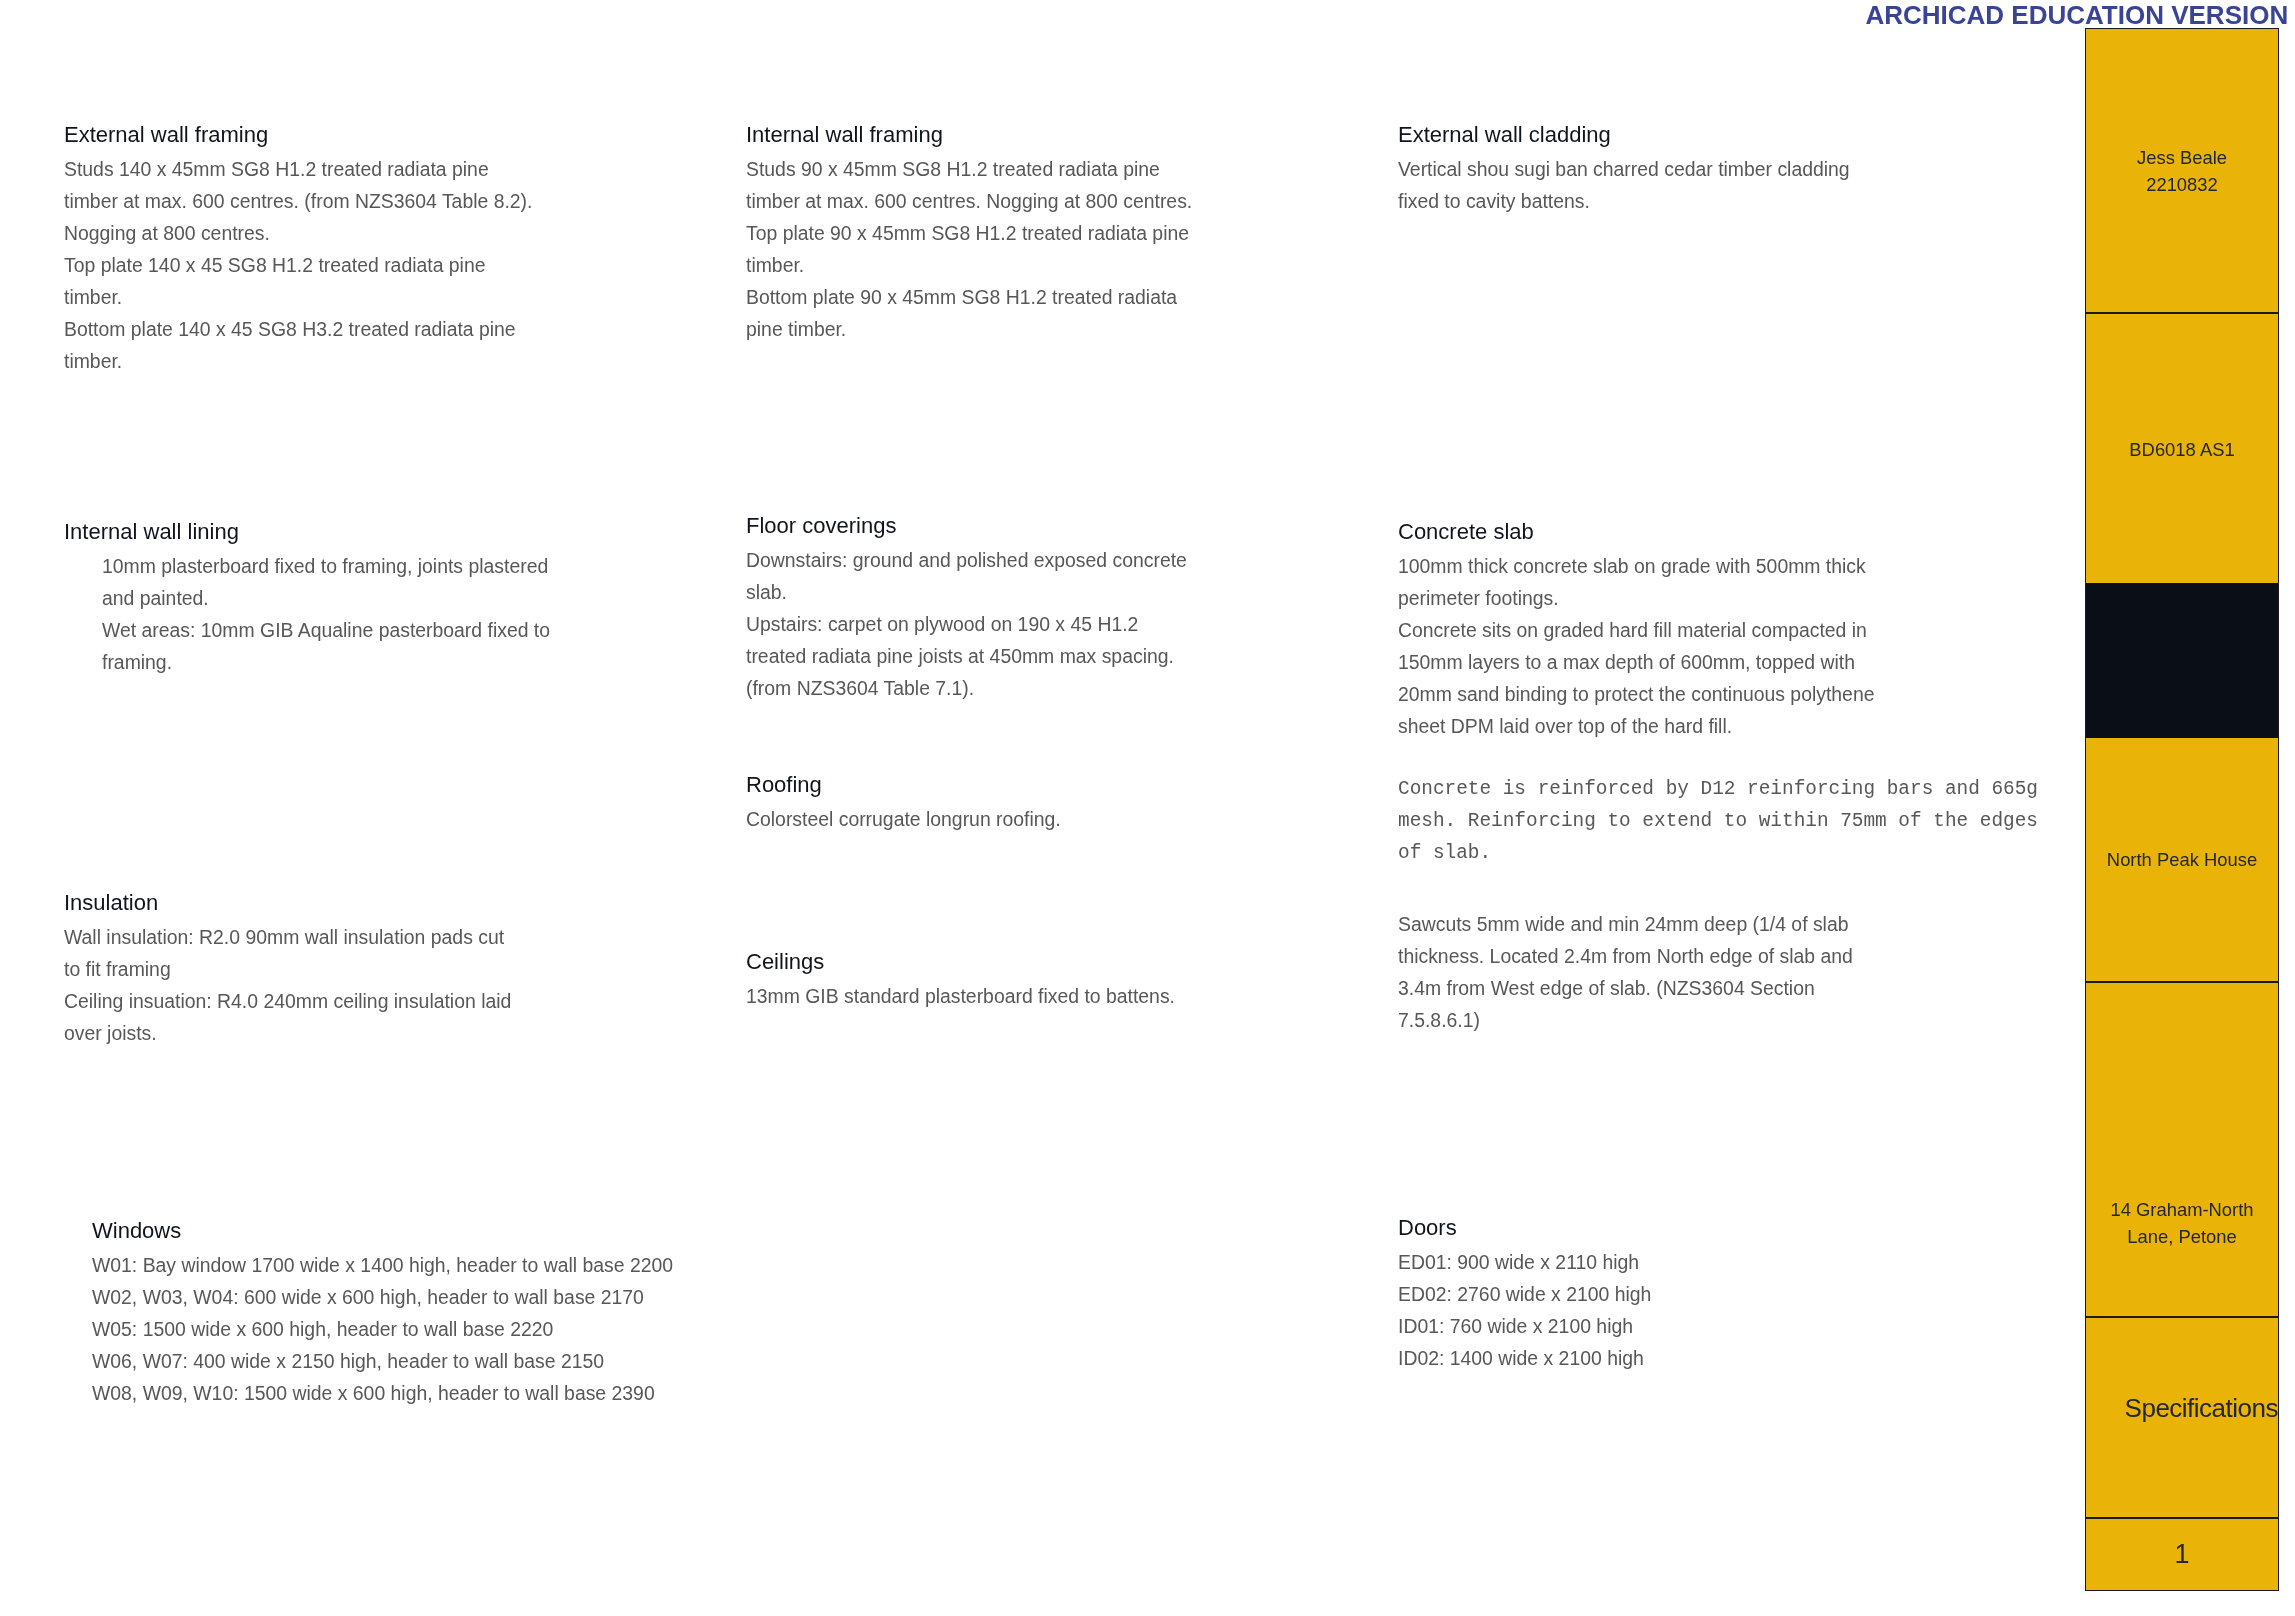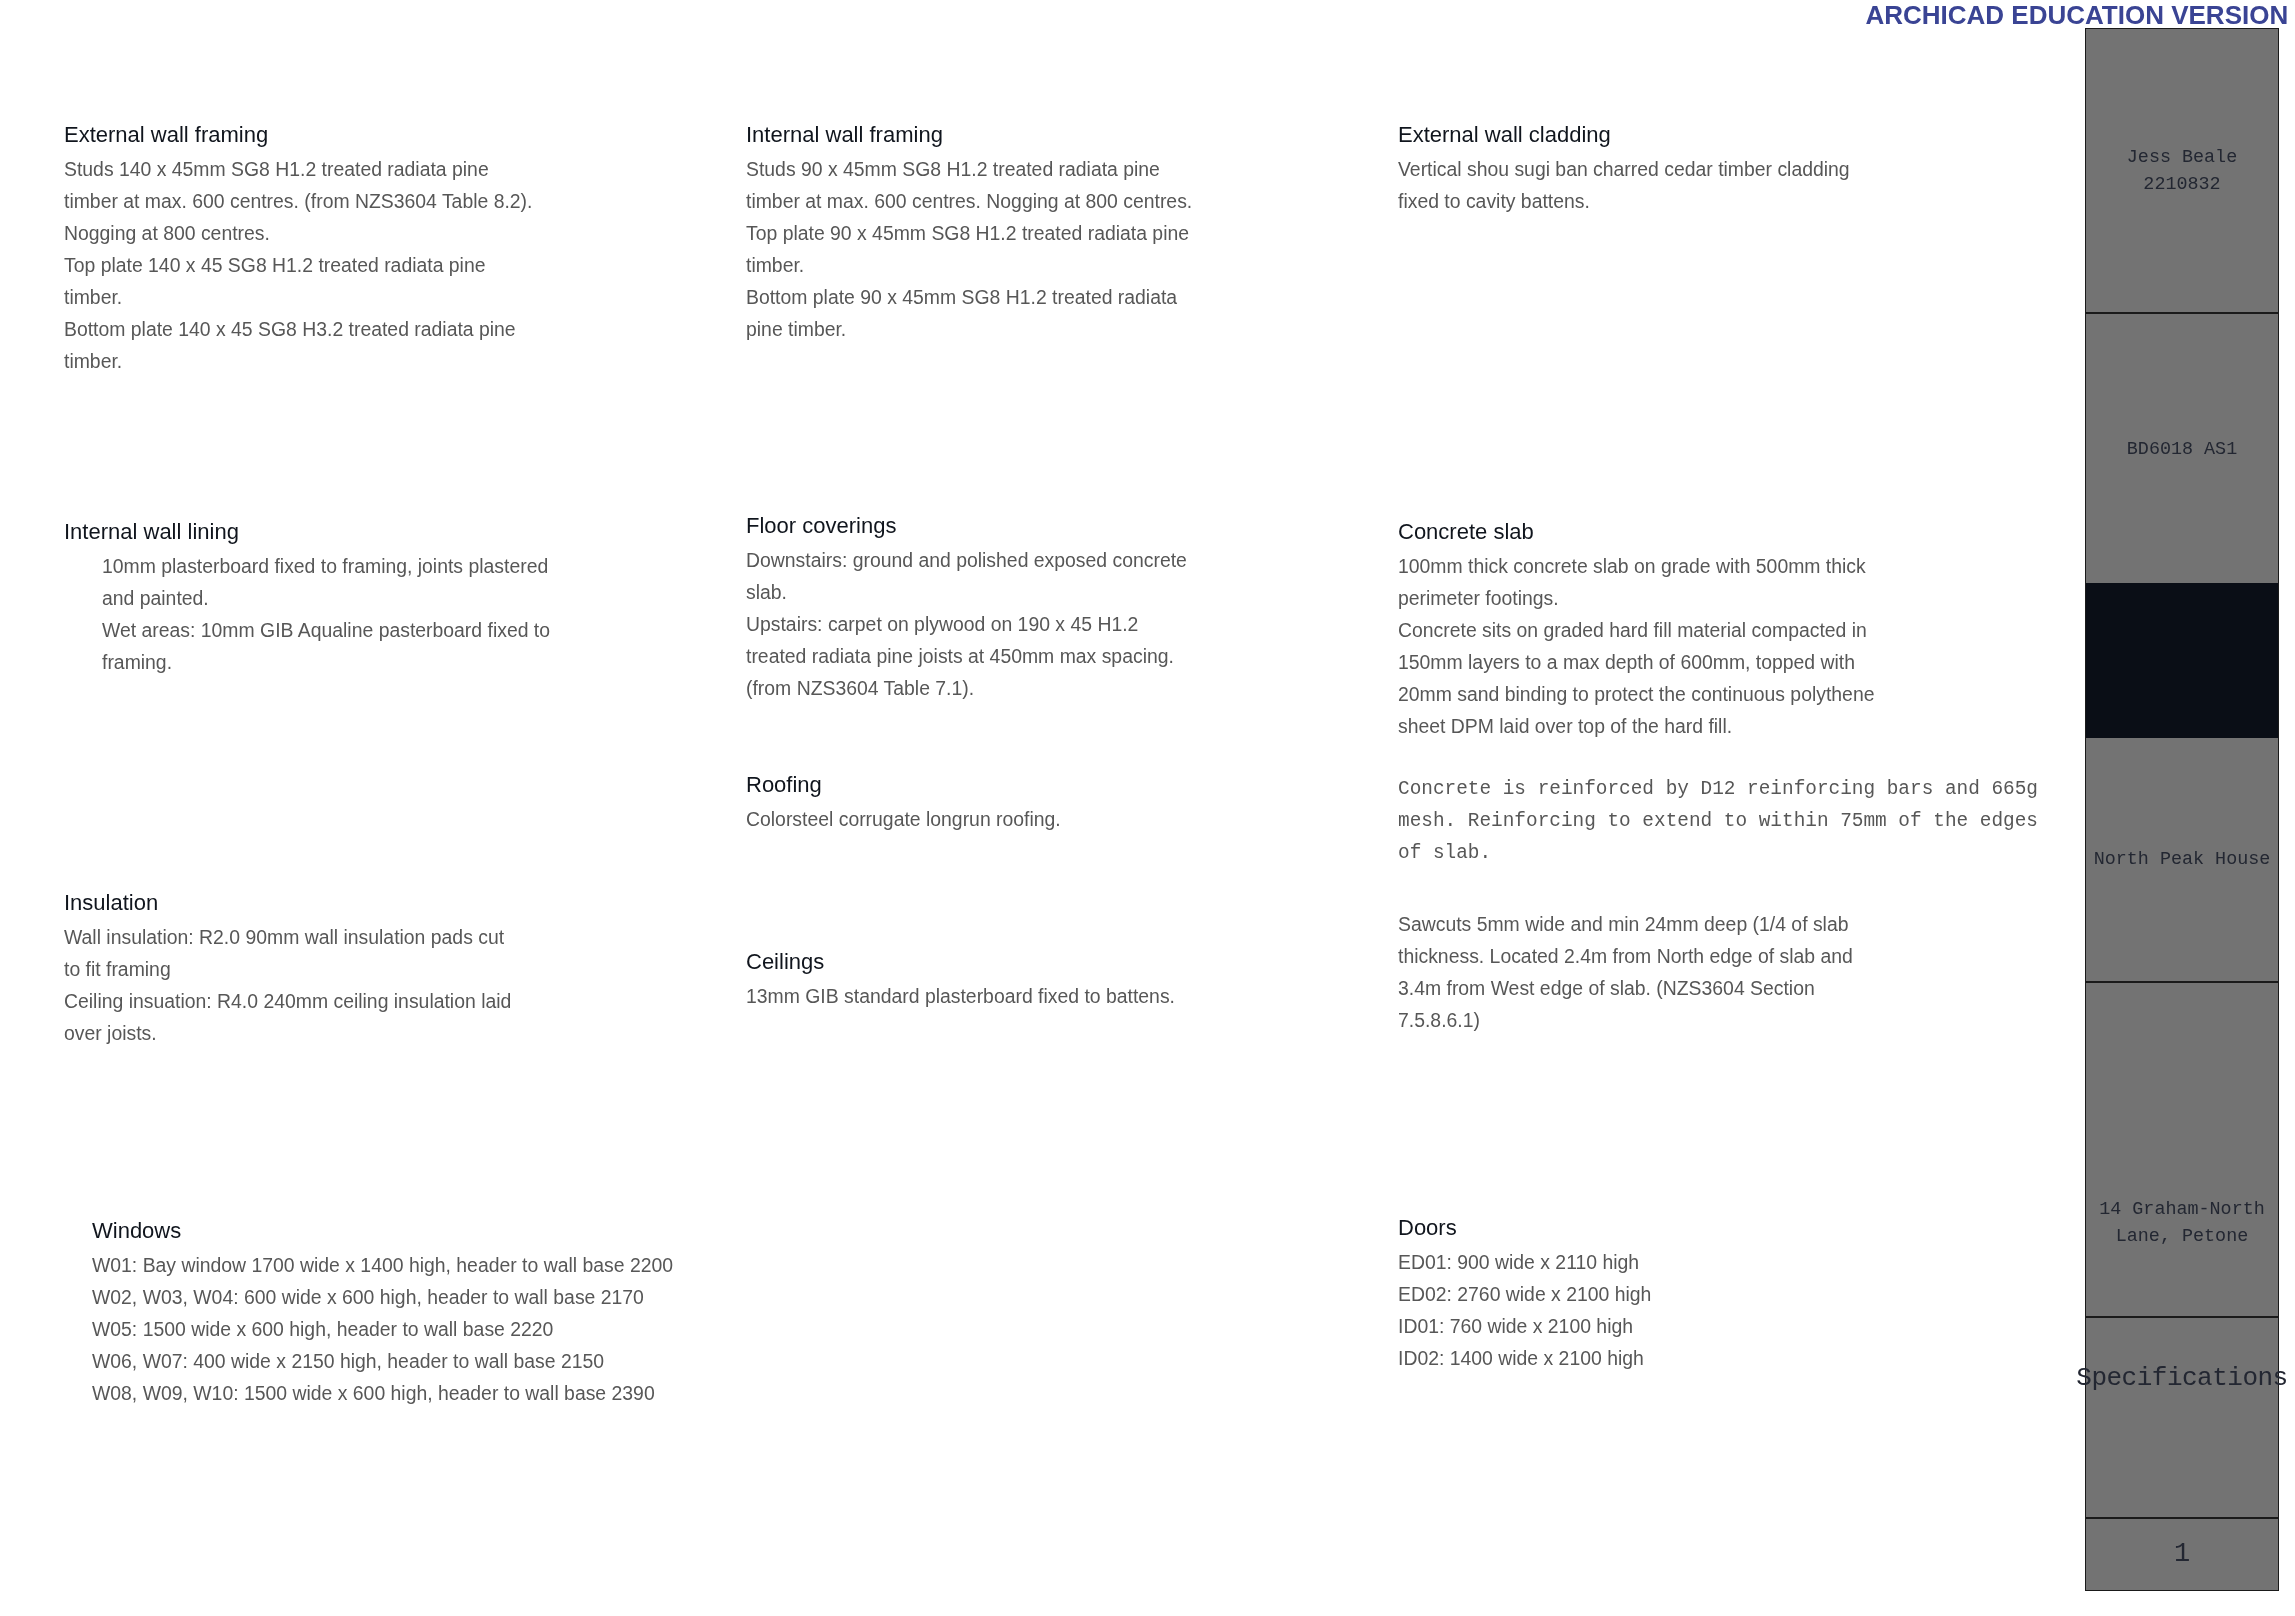--- a/index.html
+++ b/index.html
@@ -37,22 +37,21 @@
     white-space: pre-line;
   }
 
   
   .titleblock {
     position: absolute;
     left: 2085px; top: 28px;
     width: 194px; height: 1563px;
     border: 1.9px solid #1a1a1a;
     box-sizing: border-box;
-    background: #737373;
-    font-family: Liberation Mono, monospace;
+    background: #eab308;
   }
   .tb-cell {
     position: absolute;
     left: 0; width: 100%;
     display: flex; align-items: center; justify-content: center;
     text-align: center;
     box-sizing: border-box;
   }
   .tb-text {
     font-size: 18.4px;
@@ -190,21 +189,21 @@
 
     <div class="tb-divider" style="top: 952px; background: rgb(26, 26, 26);"></div>
 
     <div class="tb-cell" style="top:979px; height:429px;">
       <span class="tb-text" style="color: rgb(35, 39, 50);">14 Graham-North
 Lane, Petone</span>
     </div>
 
     <div class="tb-divider" style="top: 1287px; background: rgb(26, 26, 26);"></div>
 
-    <div class="tb-cell" style="top:1256px; height:187px;">
+    <div class="tb-cell" style="top:1286px; height:187px;justify-content:flex-end;">
       <span class="tb-text tb-sheet-title" style="color: rgb(35, 39, 50);">Specifications</span>
     </div>
 
     <div class="tb-divider" style="top: 1488px; background: rgb(26, 26, 26);"></div>
 
     <div class="tb-cell" style="top:1490px; height:71px;">
       <span class="tb-text tb-page-number" style="color: rgb(35, 39, 50);">1</span>
     </div>
 
   </div>

